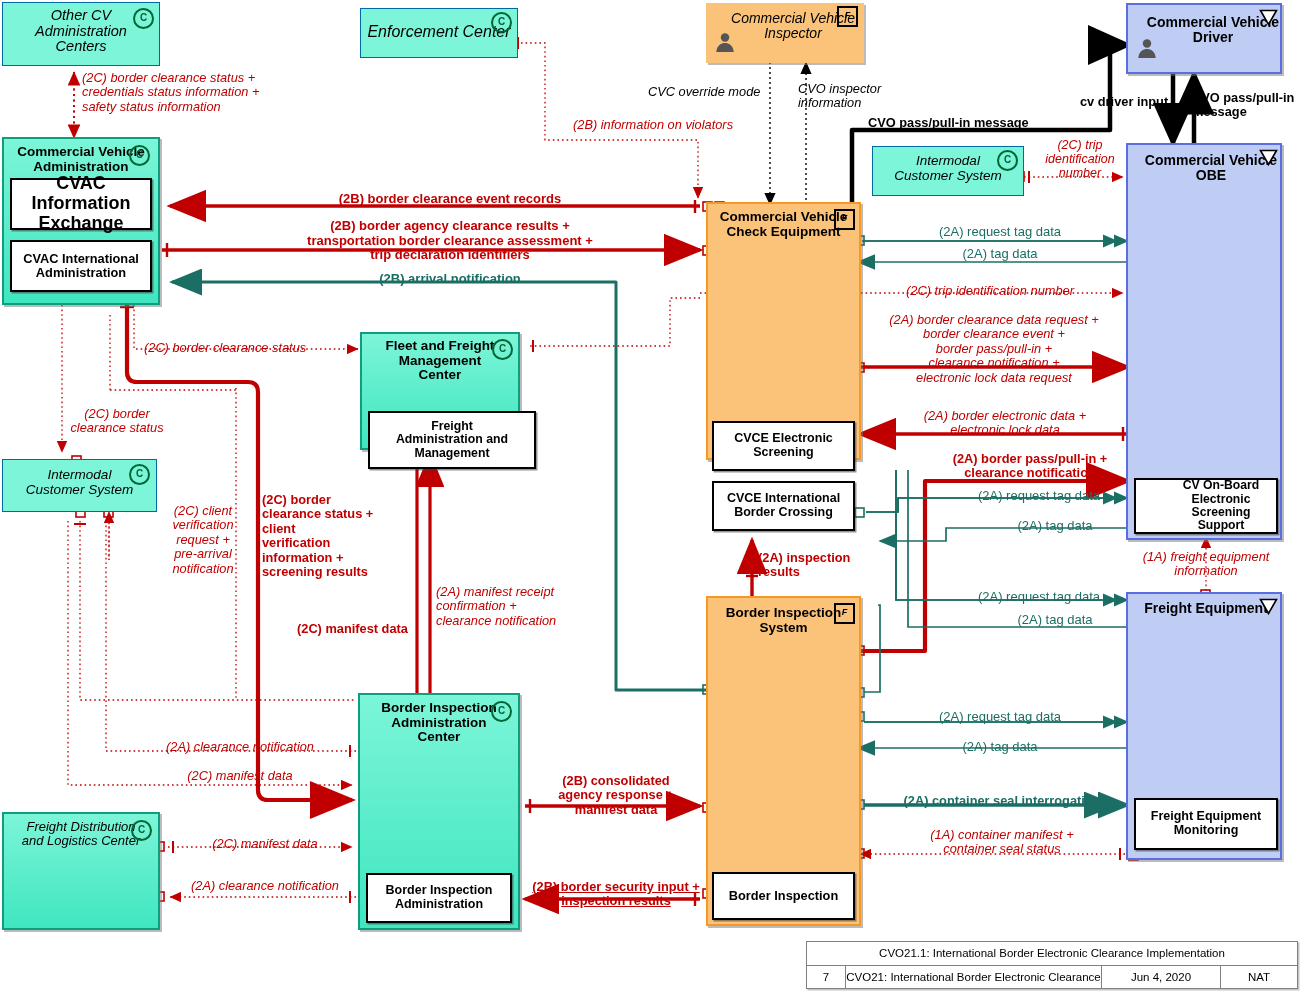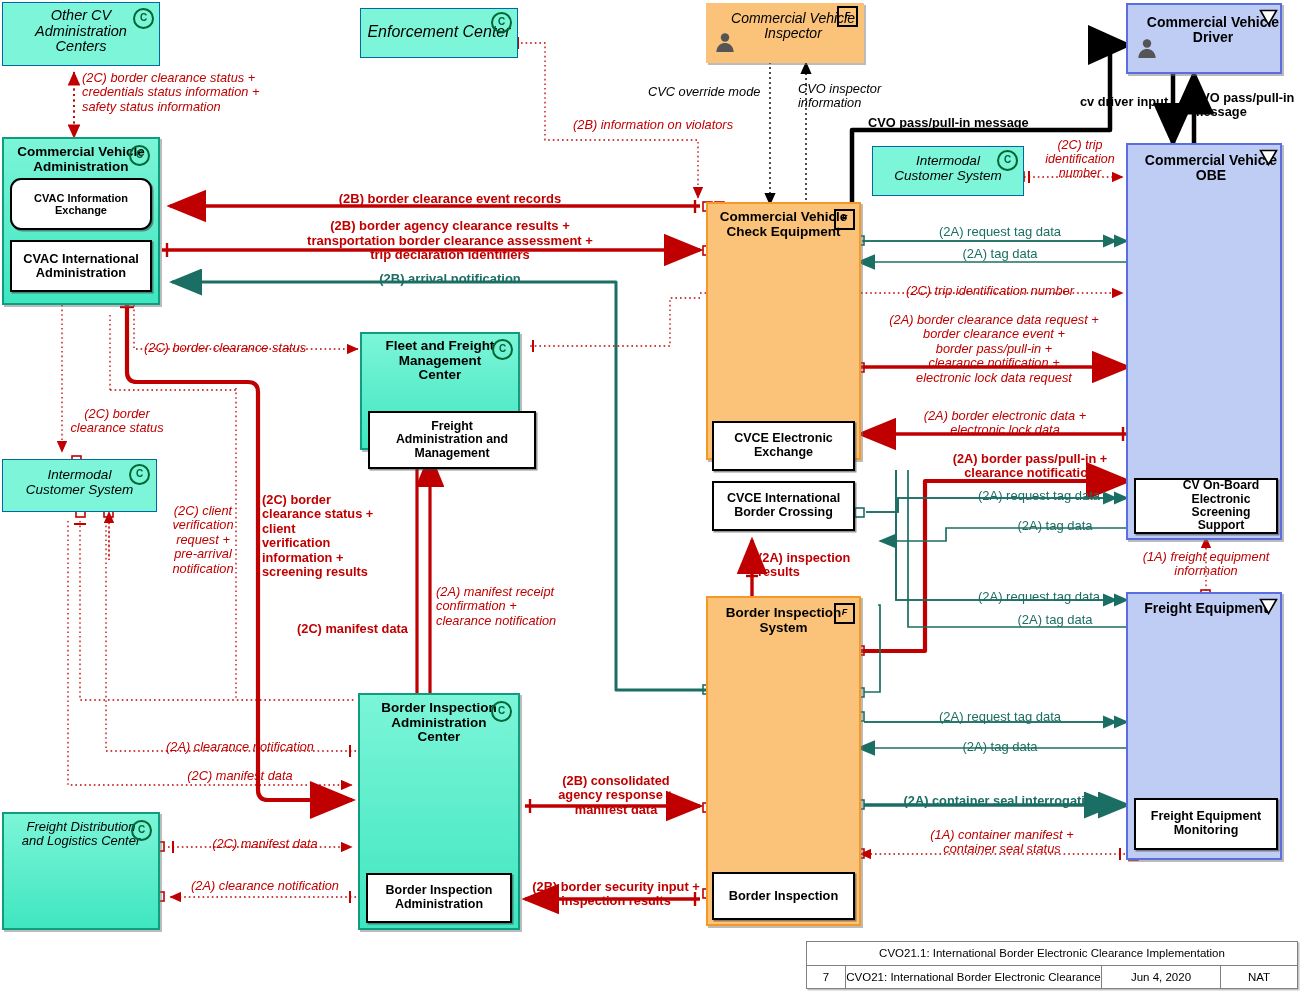--- a/index.html
+++ b/index.html
@@ -277,21 +277,21 @@
     <circle cx="12" cy="7" r="4.6" fill="#555"></circle>
     <path d="M2.5 23 C3 15.5 8 13 12 13 C16 13 21 15.5 21.5 23 Z" fill="#555"></path>
   </svg>
 </div>
 
 <div class="node cls-center" style="left:2px;top:137px;width:158px;height:168px;">
   <div class="hdr" style="font-size:13.5px;padding-top:6px;white-space:pre-line;">Commercial Vehicle
 Administration</div>
   <div class="badge c" style="right:8px;top:6px;">C</div>
 </div>
-<div class="sub" style="left:10px;top:178px;width:142px;height:52px;font-size:11px;border-radius:11px;">
+<div class="sub" style="left:10px;top:178px;width:142px;height:52px;font-size:18px;">
   <span style="white-space:pre-line;">CVAC Information
 Exchange</span>
 </div>
 <div class="sub" style="left:10px;top:240px;width:142px;height:52px;font-size:12.8px;">
   <span style="white-space:pre-line;">CVAC International
 Administration</span>
 </div>
 
 <div class="node cls-plain" style="left:872px;top:146px;width:152px;height:50px;">
   <div class="hdr ital" style="font-size:13.5px;padding-top:7px;white-space:pre-line;">Intermodal
@@ -314,21 +314,21 @@
 Support</span>
 </div>
 
 <div class="node cls-field" style="left:706px;top:202px;width:155px;height:258px;">
   <div class="hdr" style="font-size:13.5px;padding-top:6px;white-space:pre-line;">Commercial Vehicle
 Check Equipment</div>
   <div class="badge f" style="right:4px;top:5px;">F</div>
 </div>
 <div class="sub" style="left:712px;top:421px;width:143px;height:50px;font-size:12.5px;">
   <span style="white-space:pre-line;">CVCE Electronic
-Exchange</span>
+Screening</span>
 </div>
 <div class="sub" style="left:712px;top:481px;width:143px;height:50px;font-size:12.5px;">
   <span style="white-space:pre-line;">CVCE International
 Border Crossing</span>
 </div>
 
 <div class="node cls-center" style="left:360px;top:332px;width:160px;height:118px;">
   <div class="hdr" style="font-size:13.5px;padding-top:5px;white-space:pre-line;">Fleet and Freight
 Management
 Center</div>
@@ -447,21 +447,21 @@
 <div class="lbl red i c" style="left:110px;top:740px;width:260px;font-size:12.8px;">(2A) clearance notification</div>
 <div class="lbl red i c" style="left:110px;top:769px;width:260px;font-size:12.8px;">(2C) manifest data</div>
 <div class="lbl red b c" style="left:528px;top:774px;width:176px;font-size:12.8px;">(2B) consolidated
 agency response +
 manifest data</div>
 <div class="lbl teal b c" style="left:872px;top:794px;width:260px;font-size:12.8px;">(2A) container seal interrogation</div>
 <div class="lbl red i c" style="left:872px;top:828px;width:260px;font-size:12.8px;">(1A) container manifest +
 container seal status</div>
 <div class="lbl red i c" style="left:170px;top:837px;width:190px;font-size:12.8px;">(2C) manifest data</div>
 <div class="lbl red i c" style="left:170px;top:879px;width:190px;font-size:12.8px;">(2A) clearance notification</div>
-<div class="lbl red b c" style="left:528px;top:880px;width:176px;font-size:12.8px;">(2B) border security input +
+<div class="lbl red b c" style="left:528px;top:880px;width:176px;font-size:12.8px;text-decoration:underline;">(2B) border security input +
 inspection results</div>
 
 <div id="legend">
   <div class="row1">CVO21.1: International Border Electronic Clearance Implementation</div>
   <div class="row2">
     <div class="c1">7</div>
     <div class="c2">CVO21: International Border Electronic Clearance</div>
     <div class="c3">Jun 4, 2020</div>
     <div class="c4">NAT</div>
   </div>

